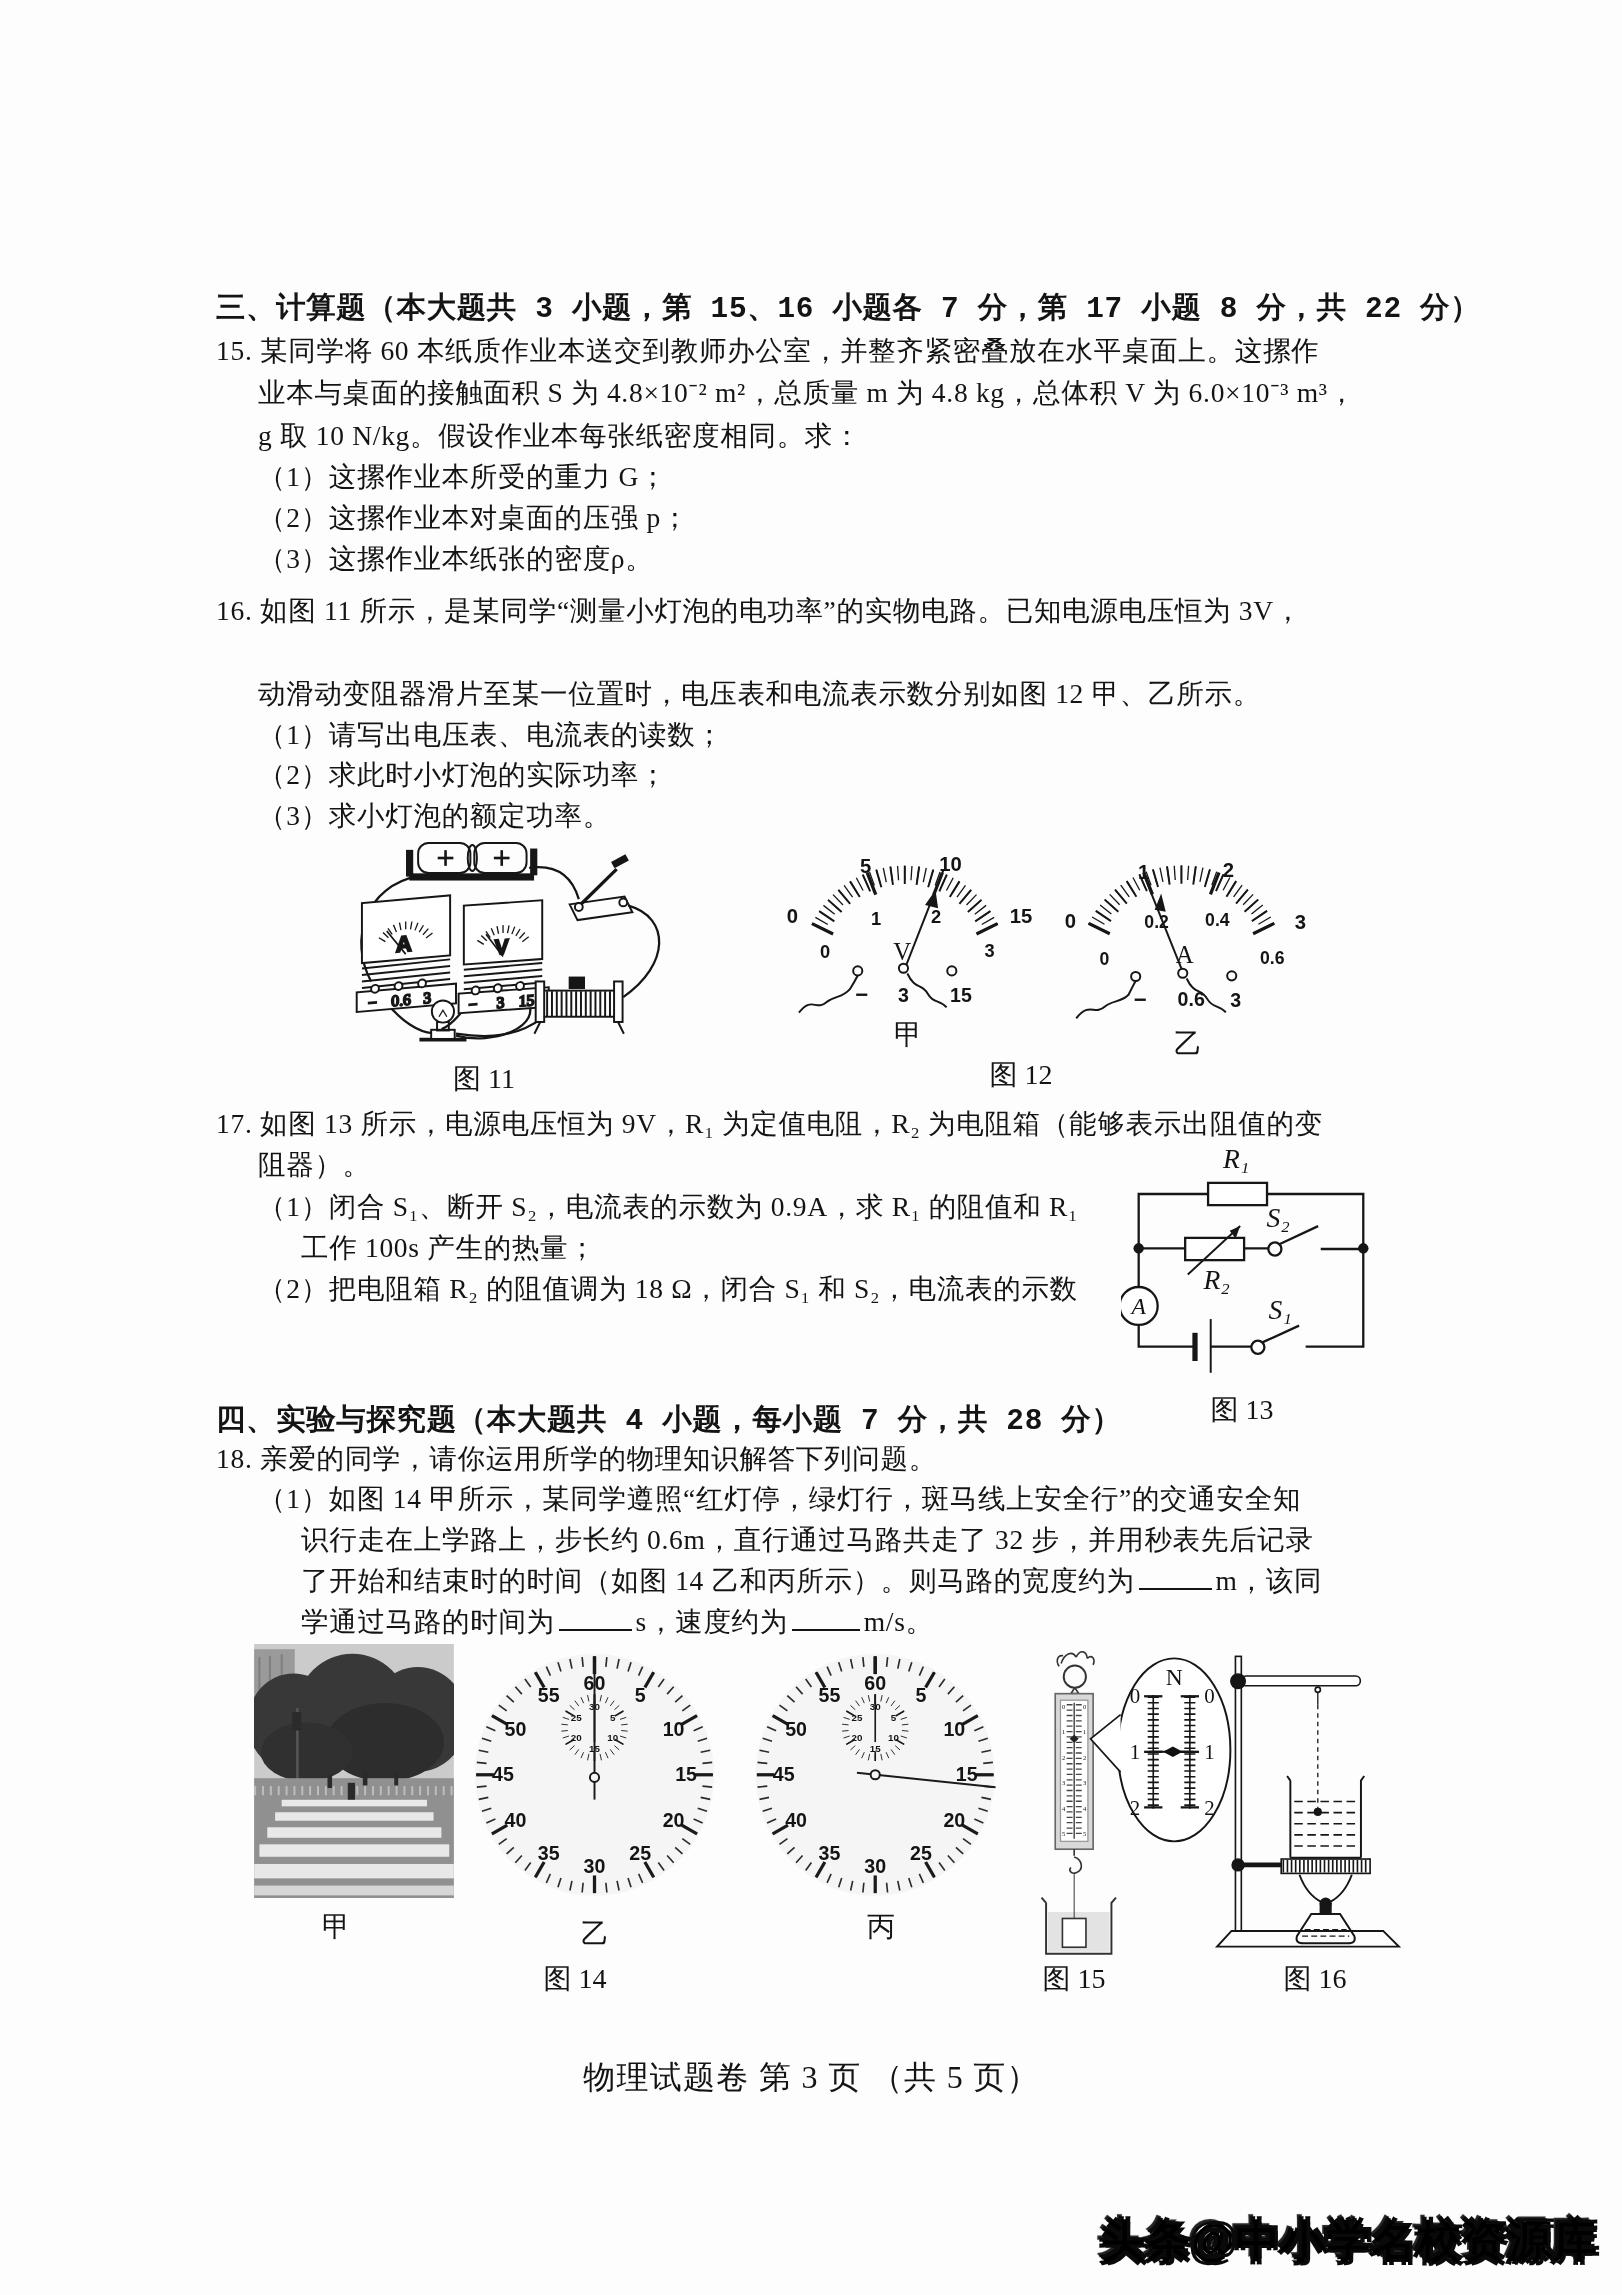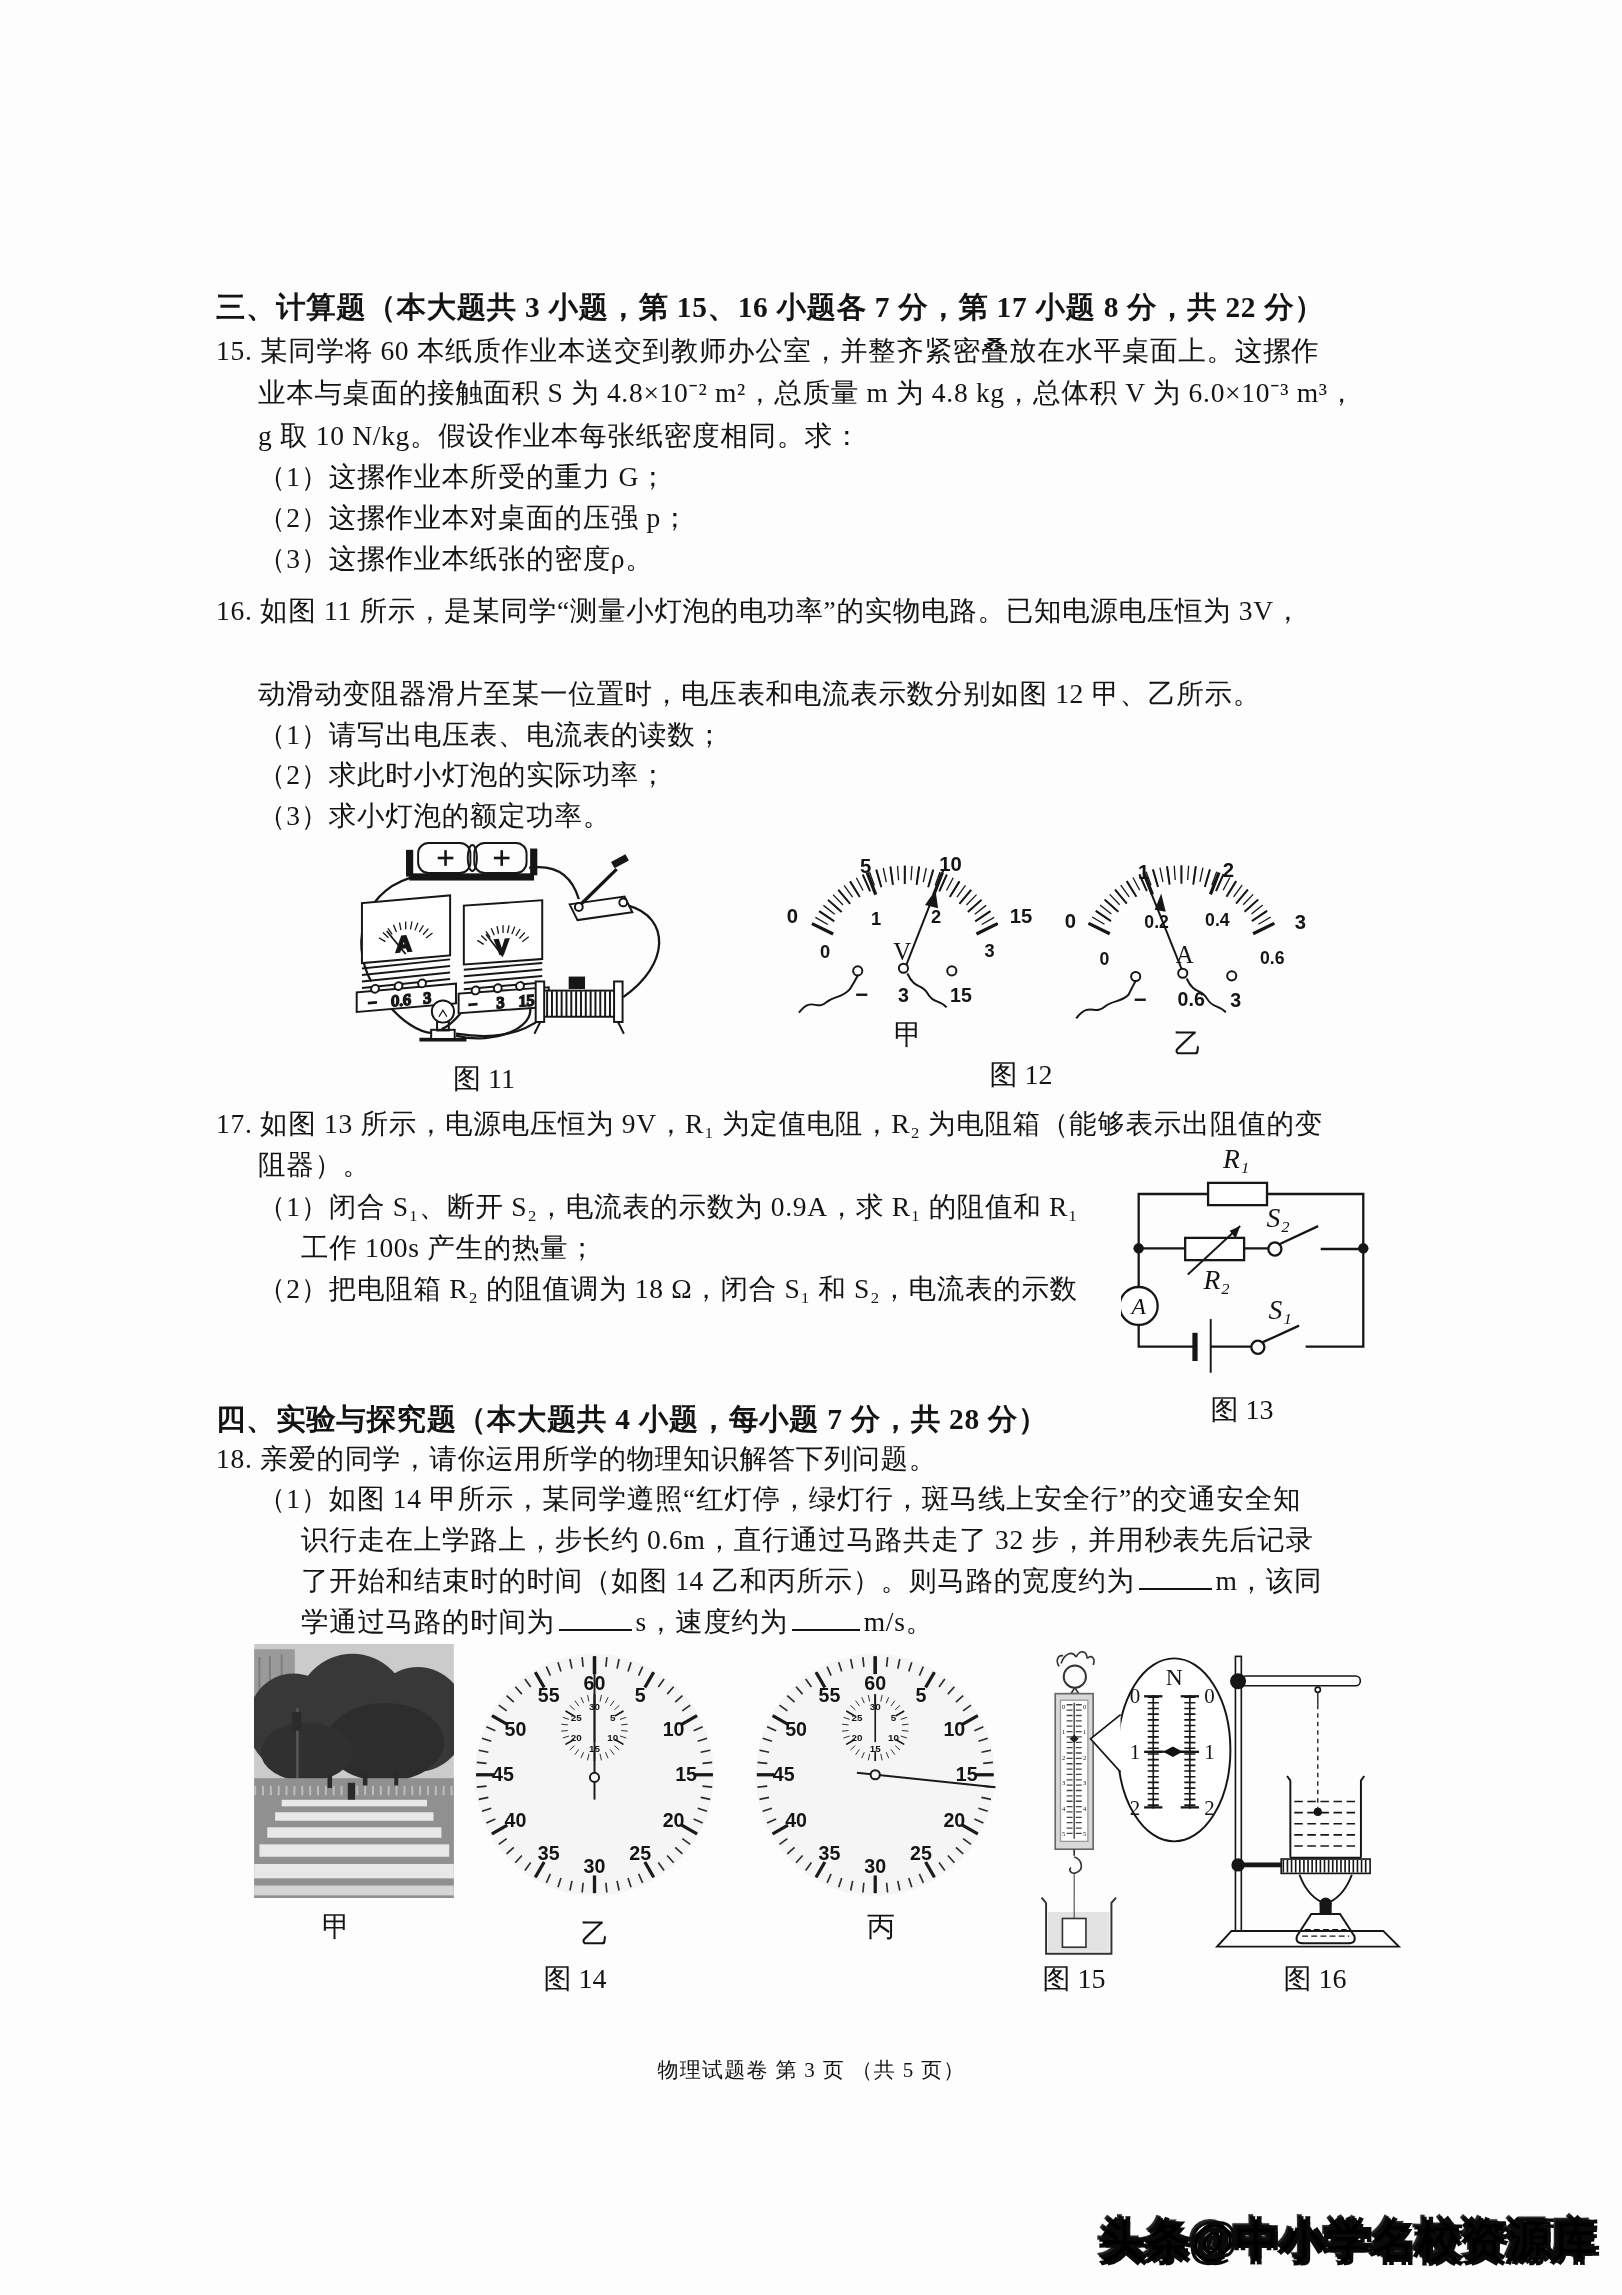--- a/index.html
+++ b/index.html
@@ -1,23 +1,23 @@
 <!DOCTYPE html>
 <html style="font-size:10.5px"><head>
 <meta charset="utf-8">
 <style>
   html,body{margin:0;padding:0;background:#888;}
   .page{position:relative;width:1623px;height:2295px;background:#fdfdfd;overflow:hidden;
         font-family:"Liberation Serif",serif;color:#141414;}
   .line{position:absolute;white-space:nowrap;font-size:27.5px;line-height:38px;letter-spacing:0.7px;}
-  .sec-title{position:absolute;white-space:nowrap;font-family:Liberation Serif, serif;
+  .sec-title{position:absolute;white-space:nowrap;font-family:Liberation Mono, monospace;
              font-weight:bold;font-size:29.4px;letter-spacing:0.7px;}
   .cap{position:absolute;transform:translateX(-50%);font-size:28px;white-space:nowrap;}
   .blank{display:inline-block;width:73px;height:6.5px;border-bottom:2px solid #141414;margin:0 3.9px;}
-  .footer{position:absolute;left:0;top:2056px;width:100%;text-align:center;font-size:21px;letter-spacing:1.3px;}
+  .footer{position:absolute;left:0;top:2056px;width:100%;text-align:center;font-size:32px;letter-spacing:1.3px;}
   .watermark{position:absolute;left:1101px;top:2212px;font-family:"Liberation Sans",sans-serif;
              font-weight:bold;font-size:44px;letter-spacing:1.3px;color:#000000;
              text-shadow:-3.3px -3.3px 0 #0a0a0a,3.3px -3.3px 0 #0a0a0a,-3.3px 3.3px 0 #0a0a0a,3.3px 3.3px 0 #0a0a0a,-5.2px -5.2px 0.7px #222;}
   svg.fig{position:absolute;}
   svg text{font-family:"Liberation Serif",serif;fill:#141414;}
   text.num{font-family:"Liberation Sans",sans-serif;font-weight:bold;}
   text.it{font-style:italic;}
 </style>
 </head>
 <body>

